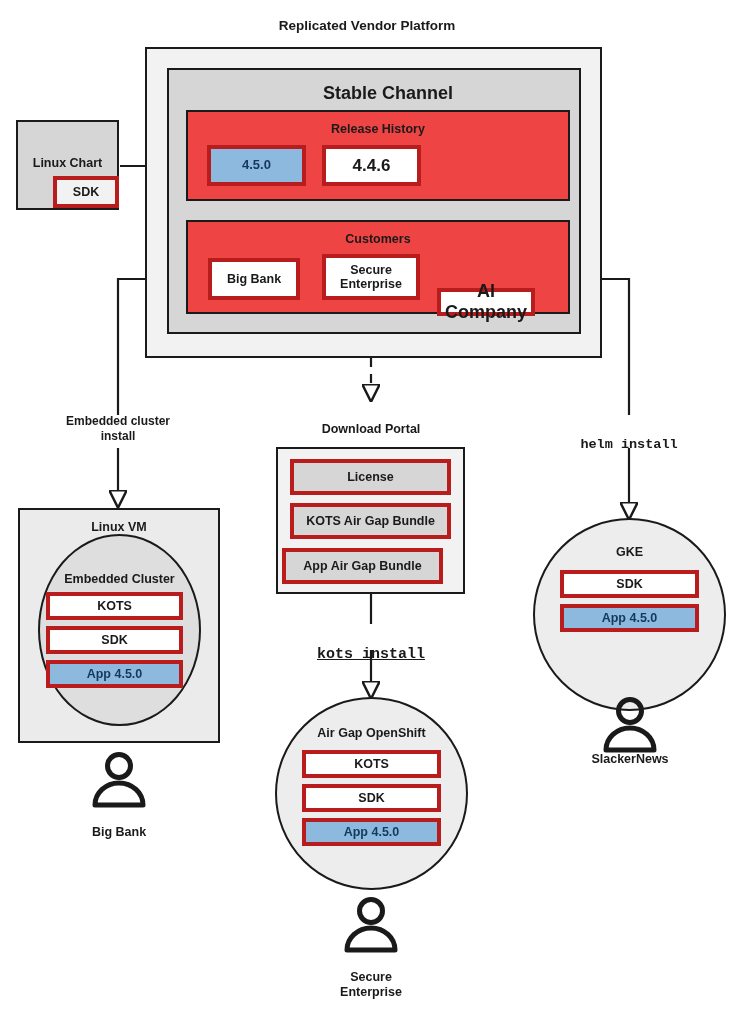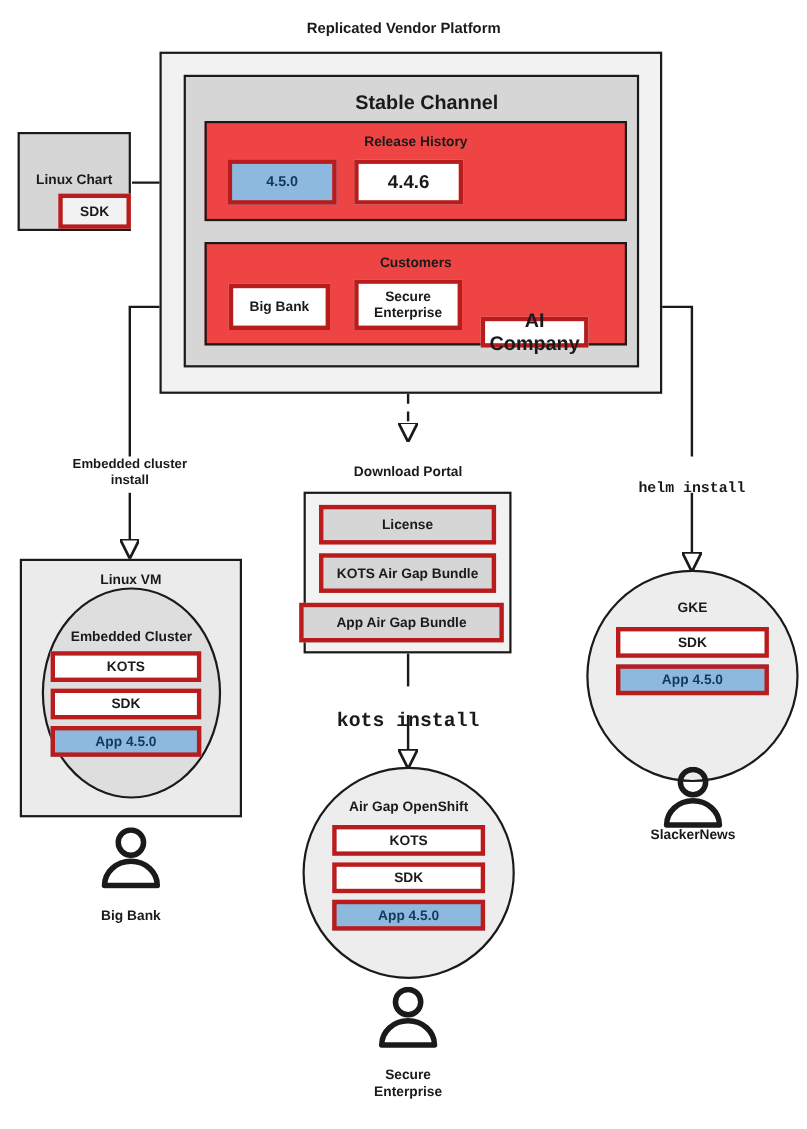--- a/index.html
+++ b/index.html
@@ -81,28 +81,28 @@
   <div class="box fill-dark" style="left:186px;top:220px;width:384px;height:94px;">
     <div style="position:absolute;left:0;right:0;top:10px;text-align:center;font-size:12.5px;font-weight:bold;">Customers</div>
   </div>
   <div class="chip fill-white" style="left:208px;top:258px;width:92px;height:42px;font-size:12.5px;">Big Bank</div>
   <div class="chip fill-white" style="left:322px;top:254px;width:98px;height:46px;font-size:12.5px;white-space:pre-line;">Secure
 Enterprise</div>
   <div class="chip fill-white" style="left:437px;top:258px;width:98px;height:28px;font-size:18px;margin-top:30px;">AI Company</div>
 
   <div class="lbl" style="left:38px;top:414px;width:160px;font-size:12px;white-space:pre-line;">Embedded cluster
 install</div>
-  <div class="lbl mono" style="left:291px;top:626px;width:160px;font-size:18px;">kots install</div>
+  <div class="lbl mono" style="left:291px;top:626px;width:160px;font-size:15px;text-decoration:underline;">kots install</div>
   <div class="lbl mono" style="left:549px;top:417px;width:160px;font-size:13.5px;">helm install</div>
 
   <div class="lbl" style="left:291px;top:422px;width:160px;font-size:12.5px;">Download Portal</div>
   <div class="box fill-vlight" style="left:276px;top:447px;width:189px;height:147px;"></div>
   <div class="chip fill-mid" style="left:290px;top:503px;width:161px;height:36px;font-size:12.5px;">KOTS Air Gap Bundle</div>
   <div class="chip fill-mid" style="left:290px;top:459px;width:161px;height:36px;font-size:12.5px;">License</div>
-  <div class="chip fill-mid" style="left:272px;top:548px;width:186px;height:36px;font-size:12.5px;">App Air Gap Bundle</div>
+  <div class="chip fill-mid" style="left:282px;top:548px;width:161px;height:36px;font-size:12.5px;">App Air Gap Bundle</div>
 
   <div class="box fill-light" style="left:18px;top:508px;width:202px;height:235px;">
     <div style="position:absolute;left:0;right:0;top:10px;text-align:center;font-size:12.5px;font-weight:bold;">Linux VM</div>
   </div>
   <div class="circle" style="left:38px;top:534px;width:163px;height:192px;">
     <div style="position:absolute;left:0;right:0;top:36px;text-align:center;font-size:12.5px;font-weight:bold;">Embedded Cluster</div>
   </div>
   <div class="chip fill-white" style="left:46px;top:592px;width:137px;height:28px;font-size:12.5px;">KOTS</div>
   <div class="chip fill-white" style="left:46px;top:626px;width:137px;height:28px;font-size:12.5px;">SDK</div>
   <div class="chip fill-blue blue-text" style="left:46px;top:660px;width:137px;height:28px;font-size:12.5px;">App 4.5.0</div>

